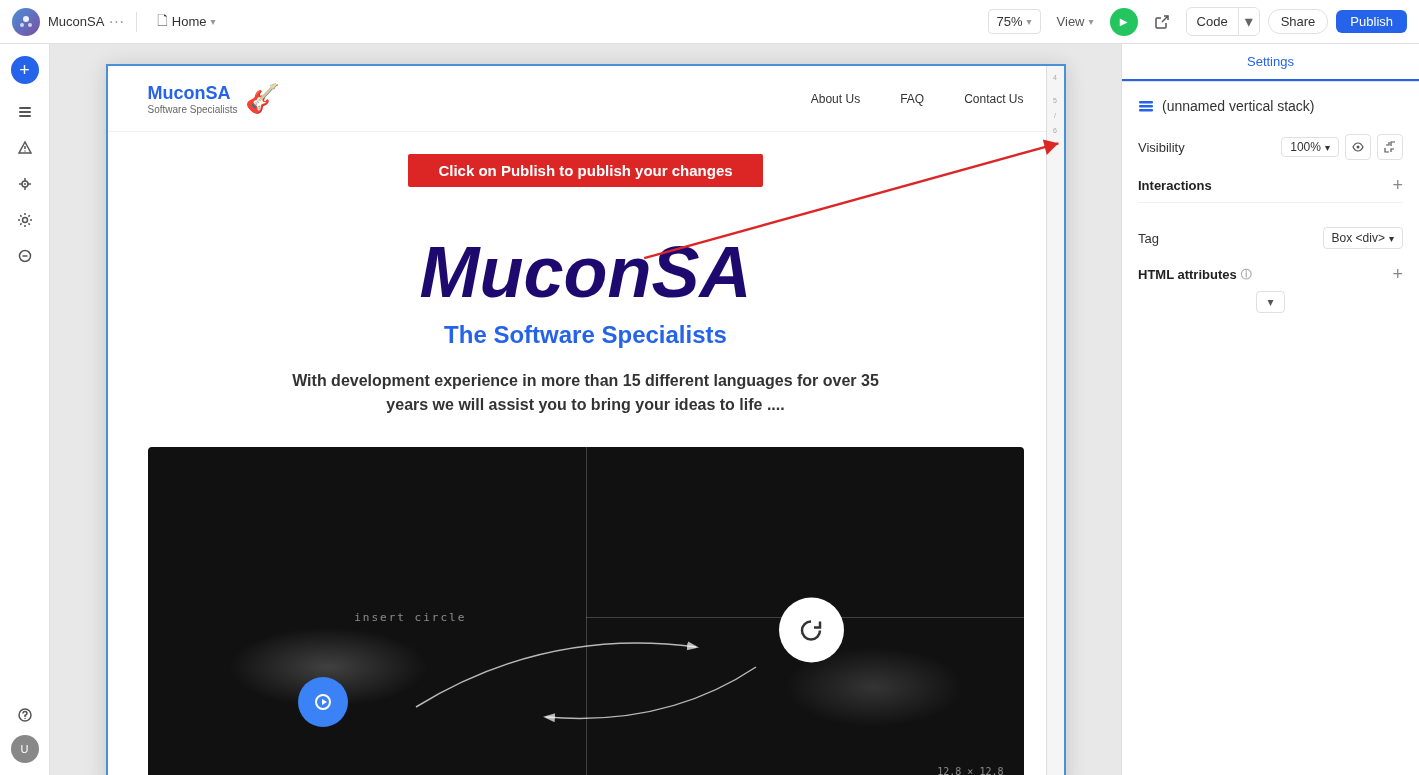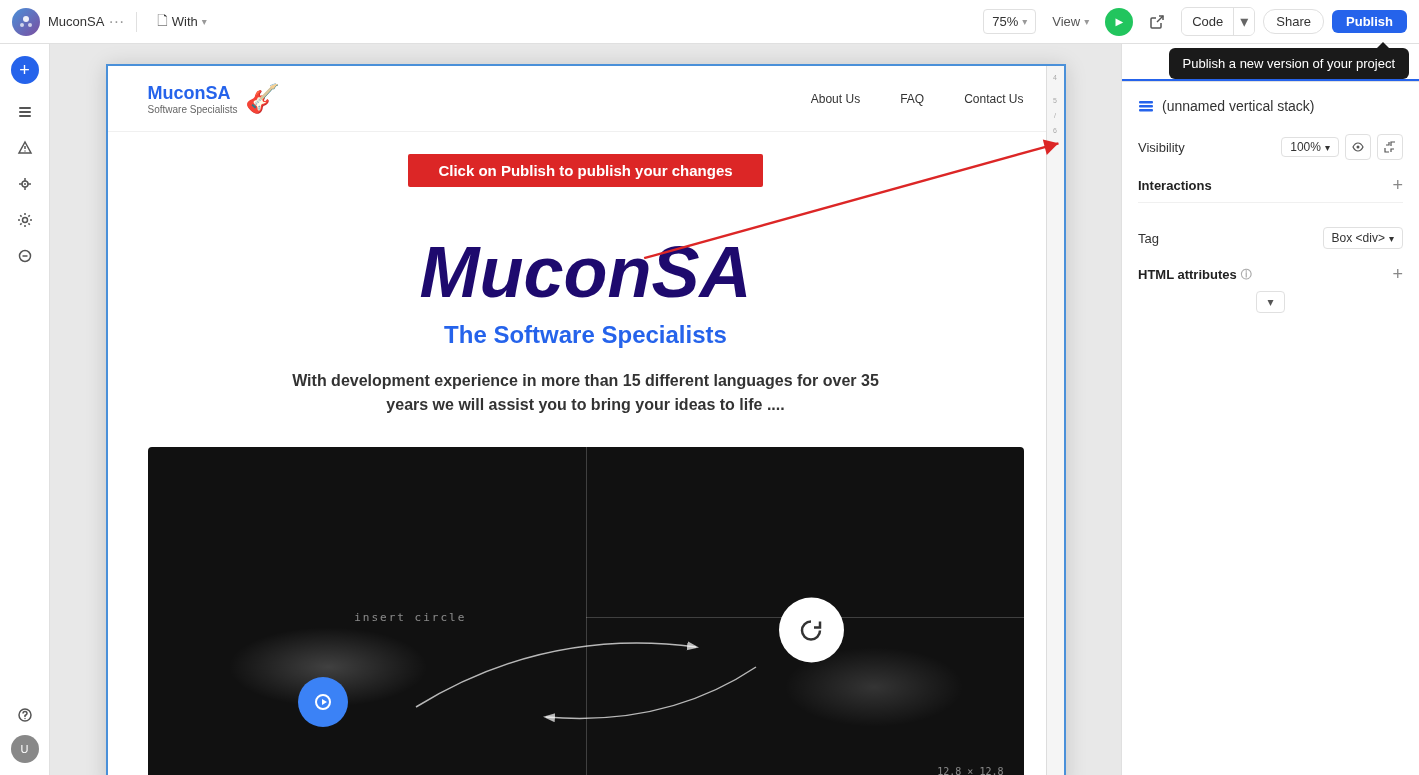--- a/index.html
+++ b/index.html
@@ -52,21 +52,21 @@
       background: #22c55e; display: flex; align-items: center; justify-content: center;
       cursor: pointer; color: white; font-size: 10px;
     }
     .share-btn {
       font-size: 13px; color: #333; cursor: pointer; padding: 4px 12px;
       border: 1px solid #e0e0e0; border-radius: 12px; background: white;
       font-weight: 500;
     }
     .publish-btn {
       font-size: 13px; color: white; cursor: pointer; padding: 4px 14px;
-      border-radius: 6px; background: #2563eb; border: none; font-weight: 700;
+      border-radius: 6px; background: #2563eb; border: none; font-weight: 400;
       position: relative;
     }
     .code-group {
       display: flex; align-items: center;
       border: 1px solid #e0e0e0; border-radius: 6px; overflow: hidden;
     }
     .code-label {
       font-size: 13px; color: #333; padding: 4px 10px; background: white; cursor: pointer;
     }
     .code-chevron {
@@ -373,21 +373,21 @@
         <circle cx="12" cy="11" r="2" fill="white" opacity="0.7"></circle>
       </svg>
   </div>
   <div class="topbar-project">
     <span>MuconSA</span>
     <span class="topbar-dot">···</span>
   </div>
   <div class="topbar-sep"></div>
   <div class="topbar-page">
     <span>🗋</span>
-    <span>With</span>
+    <span>Home</span>
     <span style="color:#999; font-size:10px;">▾</span>
   </div>
   <div class="topbar-spacer"></div>
   <div class="topbar-zoom">
     <span>75%</span>
     <span style="color:#999; font-size:10px;">▾</span>
   </div>
   <div class="topbar-btn">
     <span>View</span>
     <span style="color:#999; font-size:10px;">▾</span>
@@ -402,23 +402,20 @@
         <path d="M7 4H3C2.4 4 2 4.4 2 5V13C2 13.6 2.4 14 3 14H11C11.6 14 12 13.6 12 13V9" stroke="#555" stroke-width="1.5"></path>
       </svg>
   </div>
   <div class="code-group">
     <span class="code-label">Code</span>
     <span class="code-chevron">▾</span>
   </div>
   <button class="share-btn">Share</button>
   <button class="publish-btn">Publish</button>
 
-  <div class="publish-tooltip">
-    <span>Publish a new version of your project</span>
-  </div>
 </div>
 
 <div class="main-layout">
 
   <div class="left-sidebar">
     <div class="sidebar-add-btn">
       <span>+</span>
     </div>
     <div class="sidebar-icon">
       <svg width="16" height="16" viewBox="0 0 16 16">

